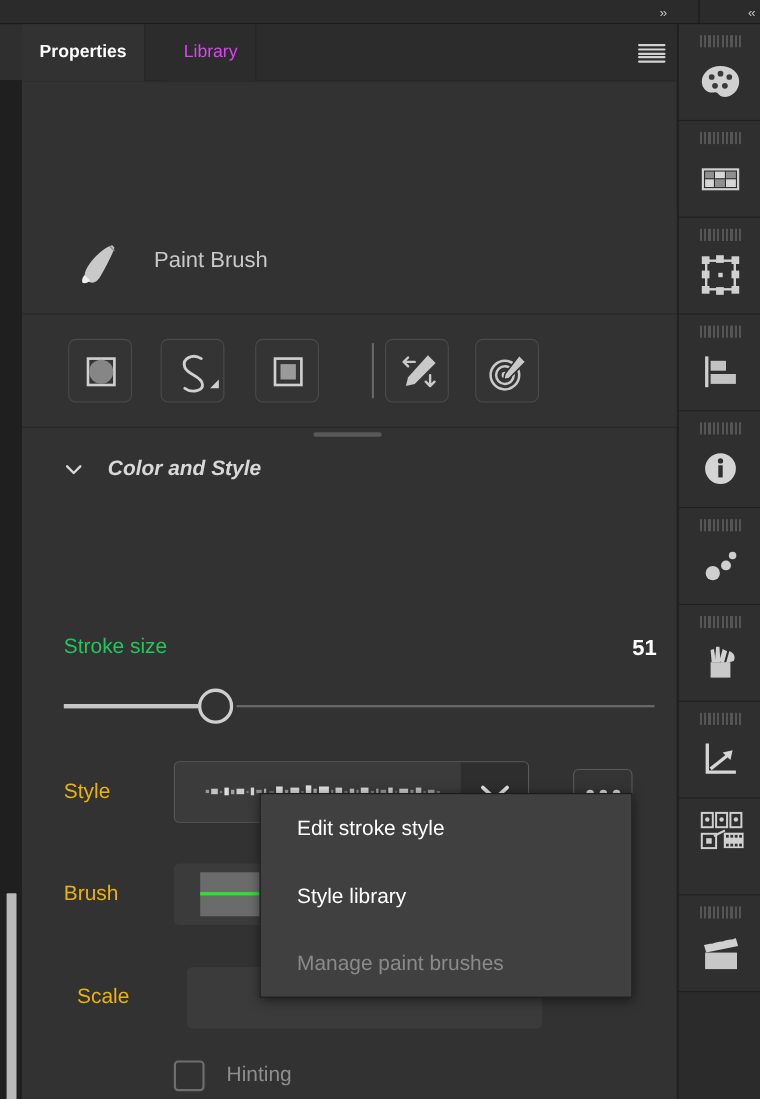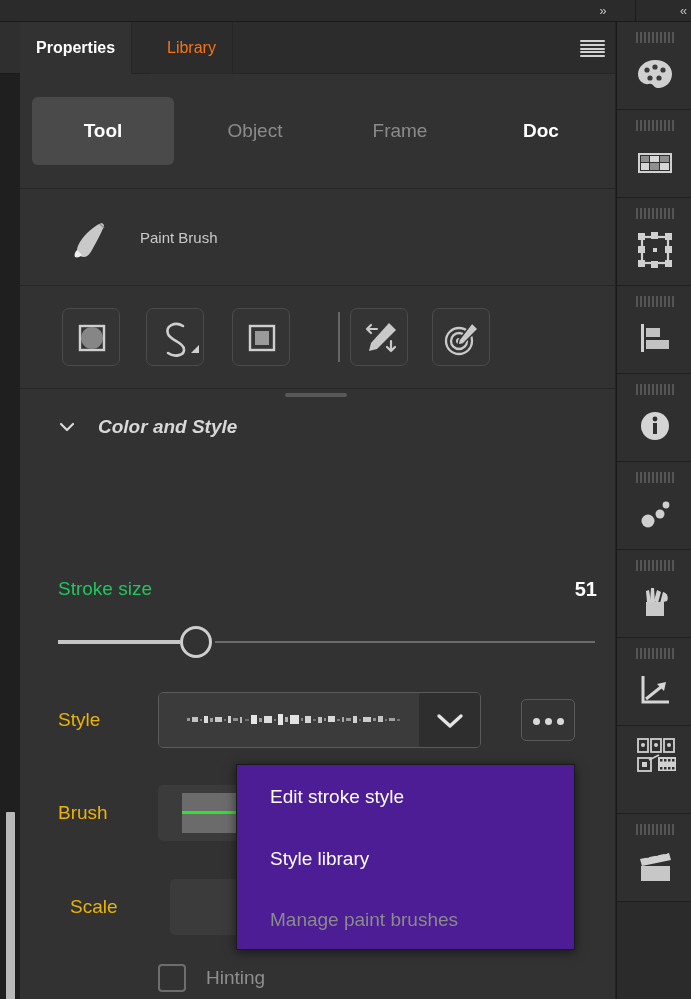--- a/index.html
+++ b/index.html
@@ -24,36 +24,36 @@
   .chev-right { left: 560px; width: 45px; text-align: center; }
   .chev-left { left: 645px; width: 36px; text-align: center; }
   .topbar-split { position: absolute; left: 615px; top: 0; width: 1px; height: 22px; background: #1a1a1a; }
 
   
   .panel { position: absolute; left: 20px; top: 22px; width: 595px; height: 977px; background: #323232; padding-left: 34px; }
 
   .tabrow { position: absolute; left: 0; top: 0; width: 595px; height: 52px; background: #2c2c2c; border-bottom: 1px solid #262626; }
   .tab { position: absolute; top: 0; height: 52px; line-height: 52px; font-size: 16px; padding: 0 16px; }
   .tab.active { left: 0; color: #ffffff; font-weight: bold; background: #323232; border-right: 1px solid #262626; }
-  .tab.inactive { left: 131px; color: #f97316; background: #2c2c2c; border-right: 1px solid #262626; }
+  .tab.inactive { left: 131px; color: #d946ef; background: #2c2c2c; border-right: 1px solid #262626; }
   .hamburger { position: absolute; right: 10px; top: 18px; width: 25px; height: 17px; display: flex; flex-direction: column; justify-content: space-between; }
   .hamburger i { display: block; height: 2px; background: #d2d2d2; border-radius: 1px; }
 
   .segrow { position: absolute; left: 0; top: 52px; width: 595px; height: 115px; background: #323232; border-bottom: 1px solid #262626; }
   .seg { position: absolute; top: 23px; height: 68px; line-height: 68px; text-align: center; font-size: 19px; }
   .seg.sel { background: #4a4a4a; border-radius: 6px; color: #ffffff; font-weight: bold; }
   .seg-tool   { left: 12px;  width: 142px; }
   .seg-object { left: 165px; width: 140px; color: #8b8b8b; }
   .seg-frame  { left: 310px; width: 140px; color: #8b8b8b; }
   .seg-doc    { left: 456px; width: 130px; color: #ffffff; font-weight: bold; }
 
   
   .toolhdr { position: absolute; left: 0; top: 167px; width: 595px; height: 97px; background: #323232; border-bottom: 1px solid #262626; }
   .toolhdr-icon { position: absolute; left: 46px; top: 28px; width: 44px; height: 44px; }
-  .toolhdr-label { position: absolute; left: 120px; top: 0; height: 97px; line-height: 97px; font-size: 15px; color: #c9c9c9; }
+  .toolhdr-label { position: absolute; left: 120px; top: 0; height: 97px; line-height: 97px; font-size: 20px; color: #c9c9c9; }
 
   
   .btnrow { position: absolute; left: 0; top: 264px; width: 595px; height: 103px; background: #323232; border-bottom: 1px solid #262626; }
   .ibtn { position: absolute; top: 22px; width: 58px; height: 58px; border: 1px solid #4b4b4b; border-radius: 7px; background: #343434; }
   .ib1 { left: 42px; } .ib2 { left: 126px; } .ib3 { left: 212px; }
   .ib4 { left: 330px; } .ib5 { left: 412px; }
   .vsep { position: absolute; left: 318px; top: 26px; width: 2px; height: 50px; background: #666; }
 
   
   .grabber { position: absolute; left: 265px; top: 371px; width: 62px; height: 4px; background: #585858; border-radius: 2px; }
@@ -99,21 +99,21 @@
   .width-line { position: absolute; left: 24px; top: 26px; width: 200px; height: 3px; background: #2fe22f; }
 
   .scale-row { position: absolute; left: 0; top: 853px; width: 595px; height: 64px; margin-left: 12px; }
   .scale-widget { position: absolute; left: 138px; top: 4px; width: 323px; height: 56px; border-radius: 5px; background: #3b3b3b; }
 
   .hint-row { position: absolute; left: 0; top: 930px; width: 595px; height: 52px; }
   .hint-box { position: absolute; left: 138px; top: 12px; width: 28px; height: 28px; border: 2px solid #6e6e6e; border-radius: 4px; background: transparent; }
   .hint-label { position: absolute; left: 186px; top: 0; height: 52px; line-height: 52px; font-size: 19px; color: #8e8e8e; }
 
   
-  .ctxmenu { position: absolute; left: 236px; top: 764px; width: 339px; height: 186px; background: #4c1d95; border: 1px solid #1a1a1a; box-shadow: 0 2px 10px rgba(0,0,0,.55); z-index: 40; }
+  .ctxmenu { position: absolute; left: 236px; top: 721px; width: 339px; height: 186px; background: #404040; border: 1px solid #1a1a1a; box-shadow: 0 2px 10px rgba(0,0,0,.55); z-index: 40; }
   .ctxitem { position: absolute; left: 33px; height: 38px; line-height: 38px; font-size: 19px; color: #ffffff; }
   .ctxitem.disabled { color: #8a8a8a; }
   .ci1 { top: 13px; } .ci2 { top: 75px; } .ci3 { top: 136px; }
 
   
   .rail { position: absolute; left: 616px; top: 22px; width: 75px; height: 977px; background: #2b2b2b; border-left: 1px solid #1a1a1a; }
   .rail-item { position: absolute; left: 0; width: 75px; height: 88px; border-bottom: 1px solid #1f1f1f; background: #2f2f2f; }
   .rail-grip { position: absolute; left: 50%; transform: translateX(-50%); top: 10px; width: 38px; height: 11px;
                background: repeating-linear-gradient(to right, #555 0 2px, transparent 2px 4px); }
   .rail-icon { position: absolute; left: 50%; transform: translateX(-50%); top: 30px; width: 44px; height: 44px; }
@@ -147,26 +147,20 @@
       <div class="tab inactive">Library</div>
       <div class="hamburger">
         <i></i>
           <i></i>
           <i></i>
           <i></i>
           <i></i>
       </div>
     </div>
 
-    <div class="segrow">
-      <div class="seg seg-tool sel">Tool</div>
-      <div class="seg seg-object">Object</div>
-      <div class="seg seg-frame">Frame</div>
-      <div class="seg seg-doc">Doc</div>
-    </div>
 
     <div class="toolhdr">
       <div class="toolhdr-icon">
         <svg width="44" height="44" viewBox="0 0 44 44">
           <path d="M36 6 C31 7 22 14 16 22 C13 26 11 30 11 33 C11 37 14 40 18 40 C21 40 24 37 26 33 C31 24 37 13 38 8 Z" fill="#c9c9c9"></path>
           <path d="M11 33 C9 35 8 38 9 40 C11 41 14 40 16 38 Z" fill="#efefef"></path>
           <path d="M34 7 L38 11" stroke="#8f8f8f" stroke-width="1.4" fill="none"></path>
         </svg>
       </div>
       <div class="toolhdr-label">Paint Brush</div>

